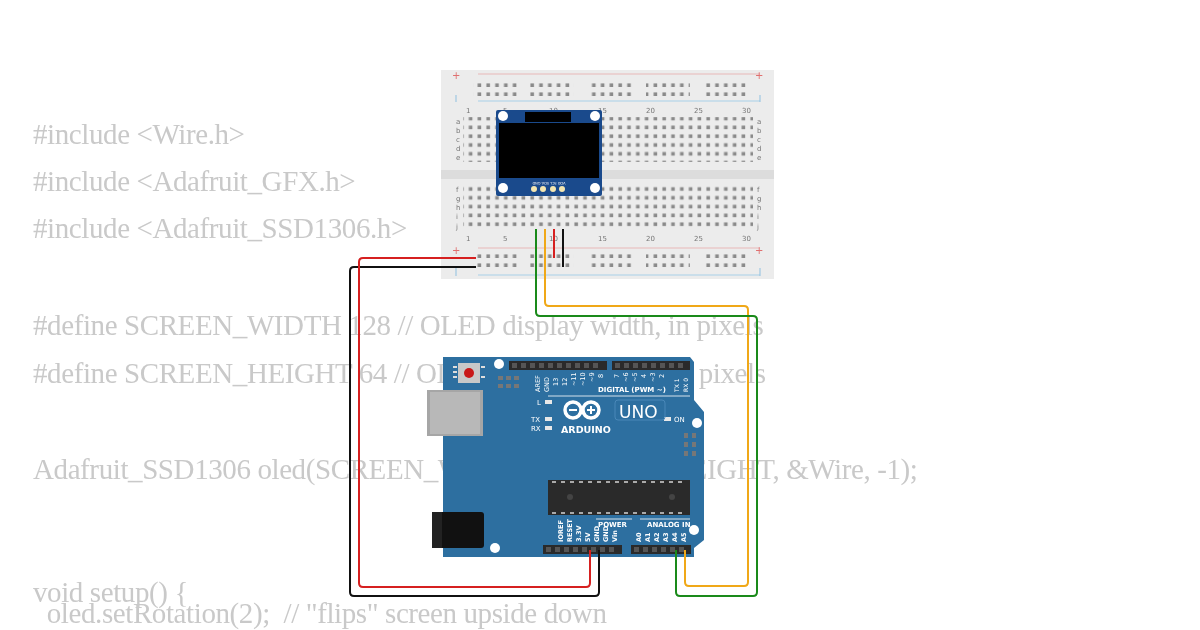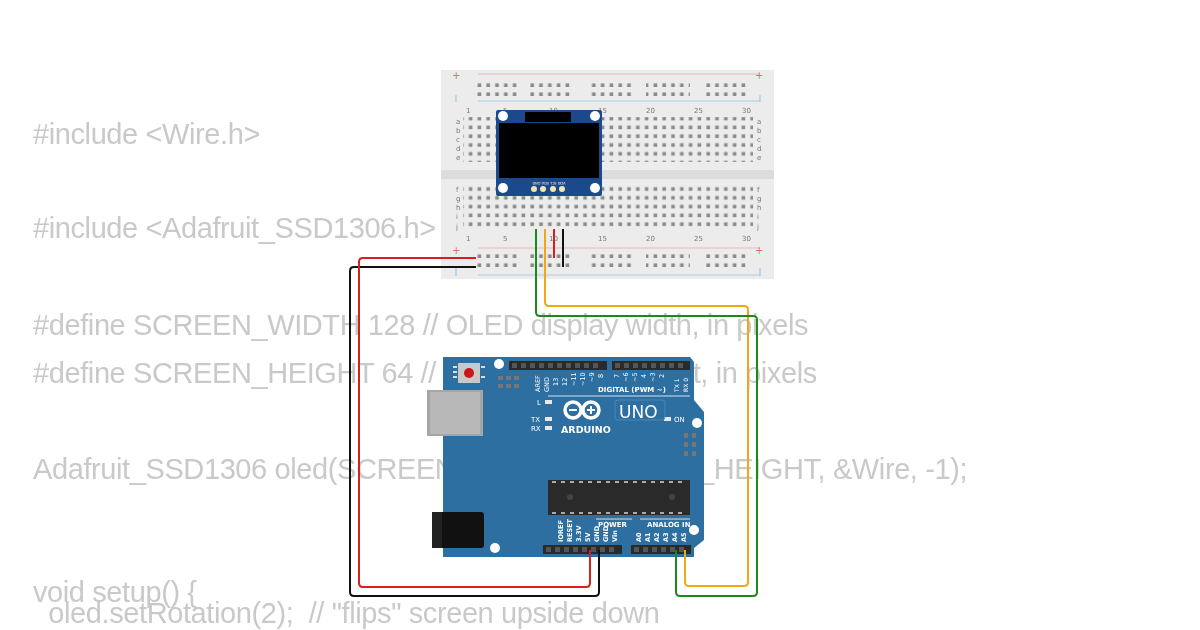--- a/index.html
+++ b/index.html
@@ -1,25 +1,26 @@
 <!DOCTYPE html>
 <html><head>
 <meta charset="utf-8">
 <style>
   html, body { margin:0; padding:0; }
   body { width:1200px; height:630px; background:#ffffff; position:relative; overflow:hidden; font-family:"DejaVu Sans", sans-serif; }
   .code { position:absolute; left:33px; top:0; width:1200px; height:630px; }
-  .code-line { position:absolute; left:0; font-family:Liberation Sans, sans-serif; font-size:29px; color:#c9c9c9; white-space:pre; letter-spacing:-0.4px; }
+  .code-line { position:absolute; left:0; font-family:Liberation Serif, serif; font-size:29px; color:#c9c9c9; white-space:pre; letter-spacing:-0.4px; }
   .sim { position:absolute; left:0; top:0; width:1200px; height:630px; }
 </style>
 </head>
 <body>
 
 <div class="code">
   <div class="code-line" style="top:118px">#include &lt;Wire.h&gt;</div>
+  <div class="code-line" style="top:165px">#include &lt;Adafruit_GFX.h&gt;</div>
   <div class="code-line" style="top:212px">#include &lt;Adafruit_SSD1306.h&gt;</div>
   <div class="code-line" style="top:309px">#define SCREEN_WIDTH 128 // OLED display width, in pixels</div>
   <div class="code-line" style="top:357px">#define SCREEN_HEIGHT 64 // OLED display height, in pixels</div>
   <div class="code-line" style="top:453px">Adafruit_SSD1306 oled(SCREEN_WIDTH, SCREEN_HEIGHT, &amp;Wire, -1);</div>
   <div class="code-line" style="top:576px">void setup() {</div>
   <div class="code-line" style="top:597px">  oled.setRotation(2);  // "flips" screen upside down</div>
 </div>
 
 <svg class="sim" viewBox="0 0 1200 630" xmlns="http://www.w3.org/2000/svg">
   <defs>

